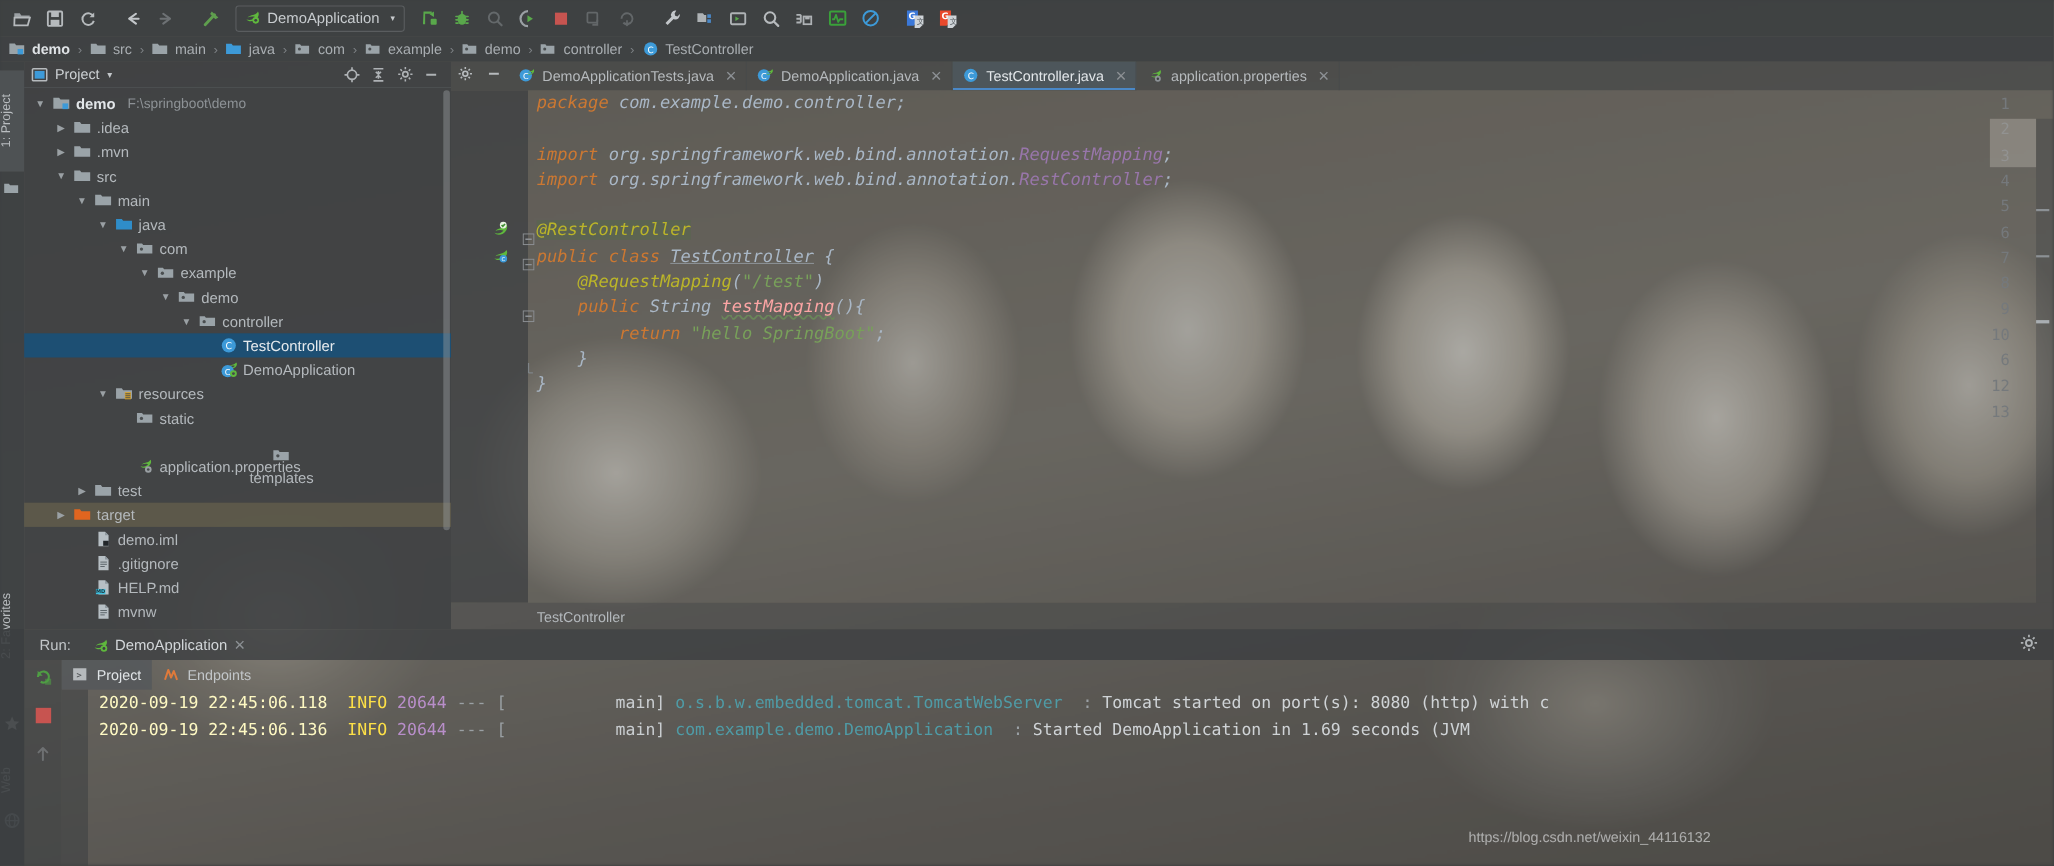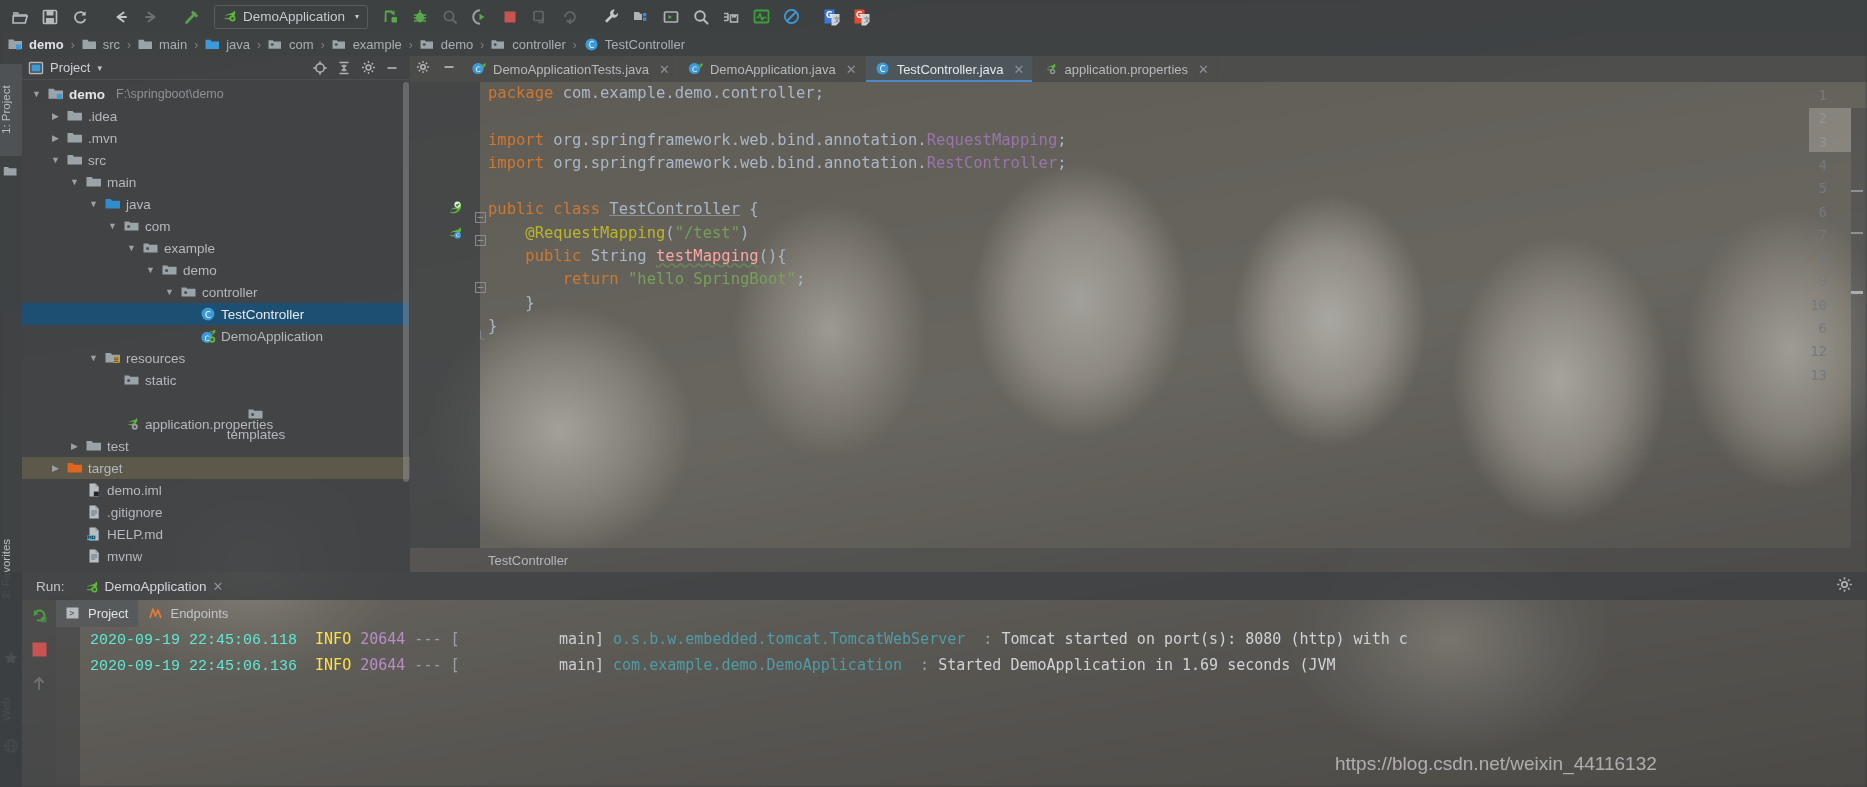--- a/index.html
+++ b/index.html
@@ -140,21 +140,21 @@
     position: absolute; left: 0; top: 0; width: 70px; height: 466px;
     background: rgba(60,63,65,0.72);
   }
   .lineno {
     position: absolute; right: 40px; width: 40px; text-align: right;
     color: #75797c; font-size: 14px;
   }
   .gmark { position:absolute; left: 36px; width: 18px; height: 18px; }
   .foldmark { position:absolute; left: 62px; width: 12px; color: #8d9195; font-size: 11px; text-align:center;}
   .codelines { position: absolute; left: 78px; top: 0; right: 0; }
-  .cl { height: 23.3px; white-space: pre; color: #a9b7c6; }
+  .cl { height: 23.3px; white-space: pre; color: #a9b7c6; font-style: italic; }
   .kw  { color: #cc7832; }
   .str { color: #78a05a; }
   .ann { color: #bbb529; }
   .cls { color: #a9b7c6; border-bottom: 0; }
   .plain { color: #a9b7c6; }
   .hl6 { background: rgba(80,110,70,0.35); }
   .squig { text-decoration: underline wavy #6a8759; text-decoration-skip-ink: none; }
   .undl { text-decoration: underline; text-decoration-color: #8a8f93; }
 
   .rightmark {
@@ -201,31 +201,31 @@
     position:absolute; left:34px; top:27px; width: 24px; height: 160px;
     background: rgba(60,63,65,0.55);
     display:flex; flex-direction:column; align-items:center; padding-top:4px; gap:10px;
   }
   .console {
     position:absolute; left:58px; top:27px; right:0; height:160px;
     font-family: "DejaVu Sans Mono","Liberation Mono", monospace;
     font-size: 15px; line-height: 24px; padding-left: 10px; color:#b8bcc0;
     overflow:hidden; white-space: pre;
   }
-  .c-ts { color:#5eead4;font-family:Liberation Mono, monospace; }
+  .c-ts { color:#fef9c3; }
   .c-info { color: #fde047; }
   .c-pid { color:#b88ec9; }
   .c-dash { color:#9aa0a4; }
   .c-thread { color:#c9cdd0; }
   .c-logger { color:#4f9ba6; }
   .c-msg { color:#cfd3d6; }
 
   .watermark {
     position:absolute; left: 1335px; top: 753px;
-    font-family: "Liberation Sans", sans-serif; font-size: 19px;
+    font-family: "Liberation Sans", sans-serif; font-size: 13px;
     color: rgba(230,232,234,0.62);
     text-align: center;
   }
   .bottomstrip {
     position:absolute; left:0; top:572px; width:22px; height:215px;
     background: rgba(60,63,65,0.90);
   }
 </style>
 </head>
 <body>
@@ -891,20 +891,21 @@
             <path d="M5.5 10h4" stroke="#7f8488" stroke-width="1.1"></path>
           </svg>
       </span>
 
       <div class="codelines">
         <div class="cl"><span class="kw">package</span> <span class="plain">com.example.demo.controller;</span></div>
         <div class="cl"></div>
         <div class="cl"><span class="kw">import</span> <span class="plain">org.springframework.web.bind.annotation.</span><span style="color:#9876aa">RequestMapping</span><span class="plain">;</span></div>
         <div class="cl"><span class="kw">import</span> <span class="plain">org.springframework.web.bind.annotation.</span><span style="color:#9876aa">RestController</span><span class="plain">;</span></div>
         <div class="cl"></div>
+        <div class="cl"><span class="ann hl6">@RestController</span></div>
         <div class="cl"><span class="kw">public class</span> <span class="cls undl">TestController</span> <span class="plain">{</span></div>
         <div class="cl"><span class="plain">    </span><span class="ann">@RequestMapping</span><span class="plain">(</span><span class="str">"/test"</span><span class="plain">)</span></div>
         <div class="cl"><span class="plain">    </span><span class="kw">public</span> <span class="plain">String </span><span style="color:#fca5a5" class="squig">testMapging</span><span class="plain">(){</span></div>
         <div class="cl"><span class="plain">        </span><span class="kw">return</span> <span class="str">"hello SpringBoot"</span><span class="plain">;</span></div>
         <div class="cl"><span class="plain">    }</span></div>
         <div class="cl"><span class="plain">}</span></div>
         <div class="cl"></div>
       </div>
 
       <div class="miniprev"></div>

